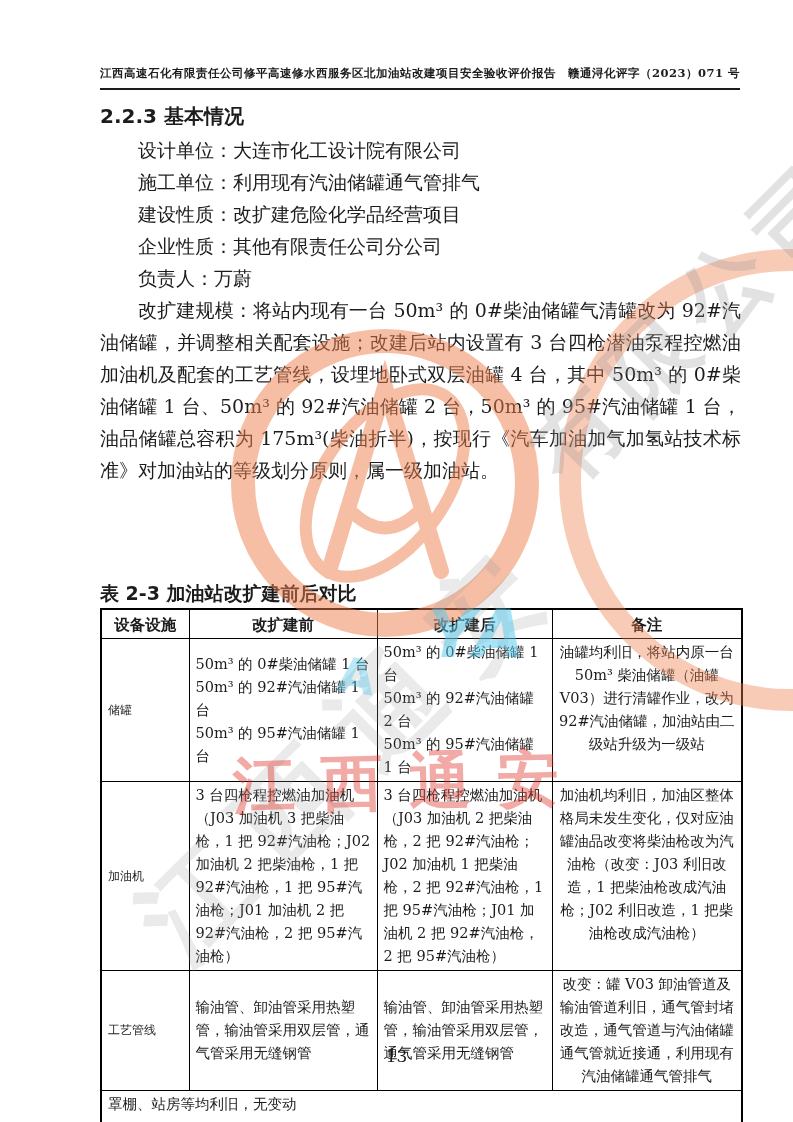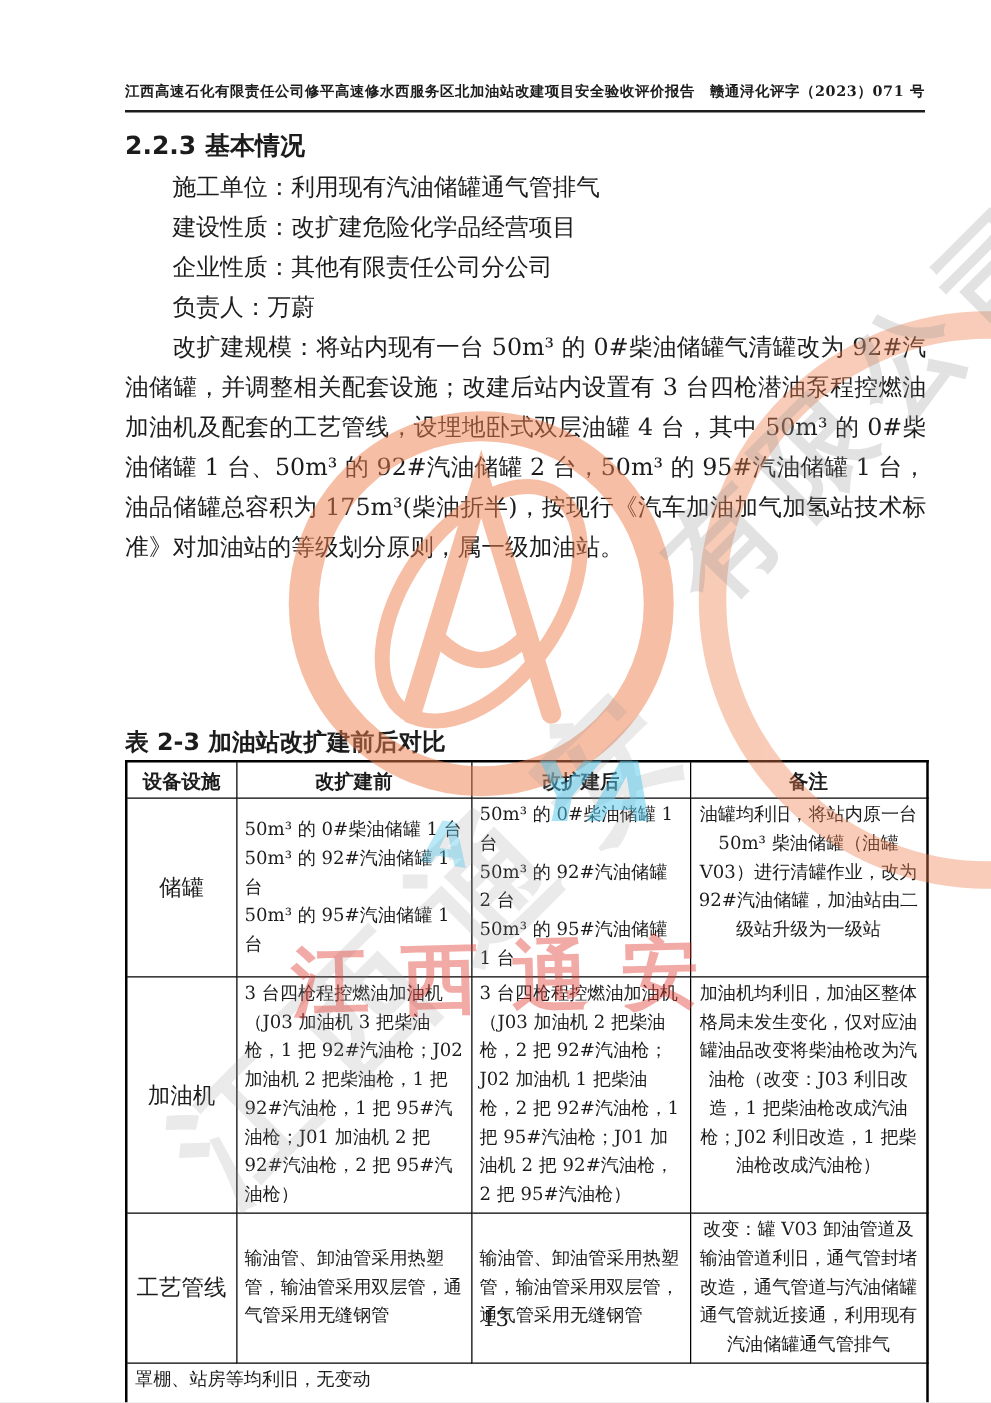--- a/index.html
+++ b/index.html
@@ -37,21 +37,21 @@
   table.cmp {
     position:absolute; left:100px; top:608px; width:641px;
     border-collapse:collapse; table-layout:fixed;
     font-size:14.5px; line-height:23px; border:2px solid #000;
   }
   table.cmp th, table.cmp td { border:1px solid #000; padding:2px 6px; }
   table.cmp th {
     font-size:15.5px; font-weight:bold; 
     height:26px; padding:1px 2px;
   }
-  td.facility { text-align:center; vertical-align:middle; font-size:18px; }
+  td.facility { vertical-align:middle; font-size:12px; }
   td.pre { white-space:pre-line; vertical-align:middle; }
   td.remark { vertical-align:top;text-align:center; }
   td.span-row { height:44px; vertical-align:top; padding-top:4px; }
   
   .page-number {
     position:absolute; left:0; top:1046px; width:793px;
     text-align:center; font-size:17px;
   }
   
   .wm-layer { position:absolute; inset:0; pointer-events:none; z-index:4; }
@@ -85,20 +85,21 @@
 <div class="page">
 
   <div class="doc-header">
     <span>江西高速石化有限责任公司修平高速修水西服务区北加油站改建项目安全验收评价报告</span>
     <span>赣通浔化评字（2023）071 号</span>
   </div>
 
   <div class="section-heading">2.2.3 基本情况</div>
 
   <div class="content">
+    <p>设计单位：大连市化工设计院有限公司</p>
     <p>施工单位：利用现有汽油储罐通气管排气</p>
     <p>建设性质：改扩建危险化学品经营项目</p>
     <p>企业性质：其他有限责任公司分公司</p>
     <p>负责人：万蔚</p>
     <p>改扩建规模：将站内现有一台 50m³ 的 0#柴油储罐气清罐改为 92#汽油储罐，并调整相关配套设施；改建后站内设置有 3 台四枪潜油泵程控燃油加油机及配套的工艺管线，设埋地卧式双层油罐 4 台，其中 50m³ 的 0#柴油储罐 1 台、50m³ 的 92#汽油储罐 2 台，50m³ 的 95#汽油储罐 1 台，油品储罐总容积为 175m³(柴油折半)，按现行《汽车加油加气加氢站技术标准》对加油站的等级划分原则，属一级加油站。</p>
   </div>
 
   <div class="table-title">表 2-3 加油站改扩建前后对比</div>
 
   <table class="cmp">

